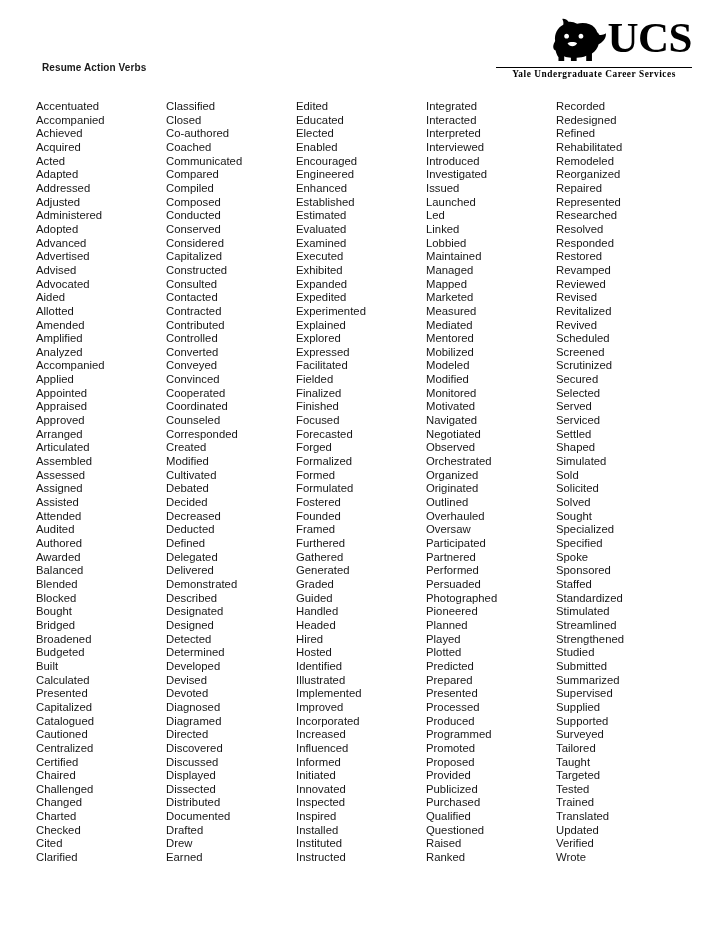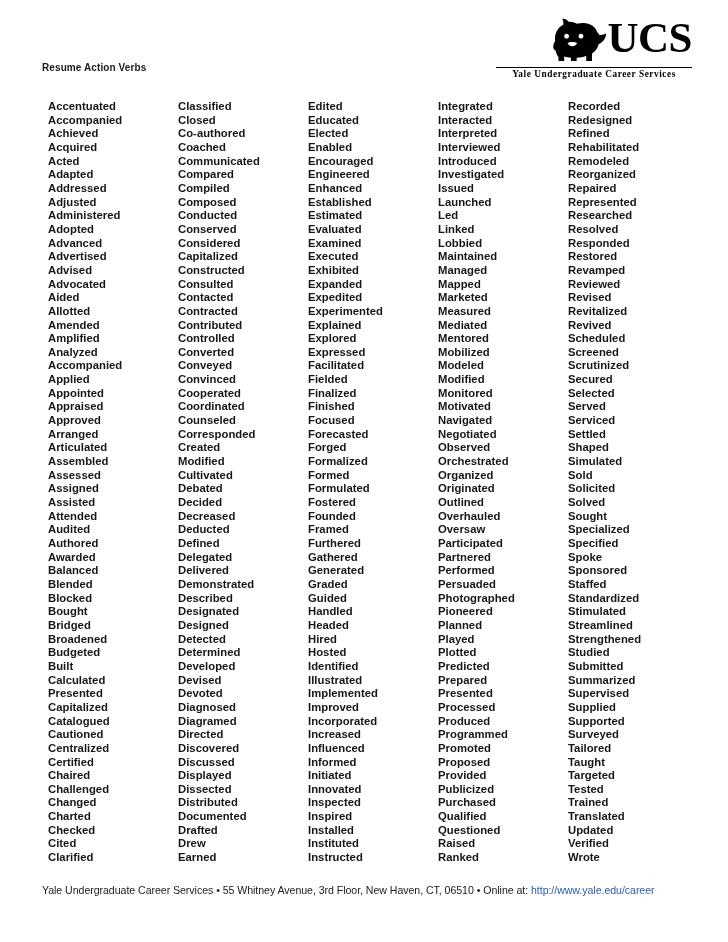--- a/index.html
+++ b/index.html
@@ -78,26 +78,25 @@
     font-weight: bold;
     letter-spacing: 0.55px;
     color: #000;
     white-space: nowrap;
     text-align: center;
   }
 
   
   .verbs {
     position: absolute;
-    left: 48px;
+    left: 36px;
     top: 100px;
     width: 650px;
     display: flex;
     align-items: flex-start;
-    font-weight: bold;
   }
   .verb-col {
     width: 130px;
     flex: 0 0 130px;
   }
   .verb {
     font-size: 11.3px;
     line-height: 13.65px;
     color: #161616;
     white-space: nowrap;
@@ -451,17 +450,14 @@
       <div class="verb">Tested</div>
       <div class="verb">Trained</div>
       <div class="verb">Translated</div>
       <div class="verb">Updated</div>
       <div class="verb">Verified</div>
       <div class="verb">Wrote</div>
     </div>
 
   </div>
 
-  <div class="footer">
-    <div class="footer-line"><span>Yale Undergraduate Career Services</span><span> • </span><span>55 Whitney Avenue, 3rd Floor, New Haven, CT, 06510</span><span> • </span><span>Online at: </span><a class="footer-link" href="#">http://www.yale.edu/career</a></div>
-  </div>
 
 </div>
 
 </body></html>

